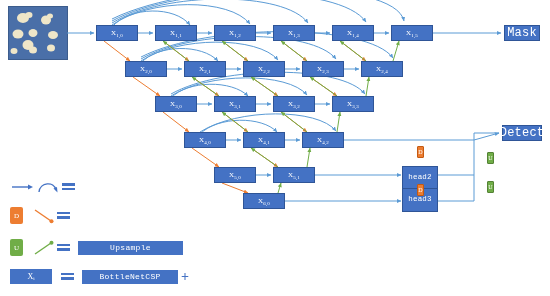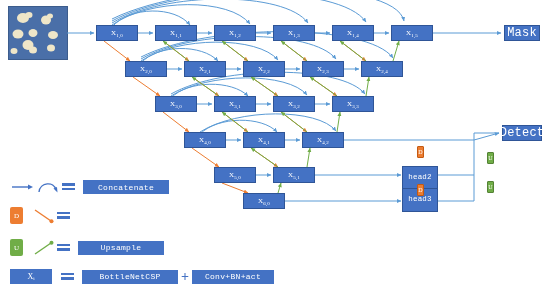--- a/index.html
+++ b/index.html
@@ -281,47 +281,45 @@
     <div class="lg-row" style="left:10px;top:179px;">
       <svg class="ico" viewBox="0 0 26 16">
         <line x1="2" y1="8" x2="19" y2="8" stroke="#4472C4" stroke-width="1.4"></line>
         <path d="M18,5.5 L23,8 L18,10.5 z" fill="#4472C4"></path>
       </svg>
       <svg class="ico" viewBox="0 0 26 16">
         <path d="M3,13 C4,3 18,2 20,11" stroke="#4472C4" stroke-width="1.4" fill="none"></path>
         <path d="M17.5,9.5 L21.5,13.5 L21,8 z" fill="#4472C4"></path>
       </svg>
       <span class="eq"></span>
-      <span class="lg-box" style="margin-left:8px;width:86px;">Concatenate</span>
     </div>
 
     <div class="lg-row" style="left:10px;top:207px;">
       <span class="lg-badge d">D</span>
       <svg class="ico" viewBox="0 0 26 16" style="margin-left:8px;">
         <line x1="4" y1="2" x2="20" y2="13" stroke="#ED7D31" stroke-width="1.4"></line>
         <circle cx="20.5" cy="13.3" r="2" fill="#ED7D31"></circle>
       </svg>
       <span class="eq"></span>
     </div>
 
     <div class="lg-row" style="left:10px;top:239px;">
       <span class="lg-badge u">U</span>
       <svg class="ico" viewBox="0 0 26 16" style="margin-left:8px;">
         <line x1="4" y1="14" x2="20" y2="3" stroke="#70AD47" stroke-width="1.4"></line>
         <circle cx="20.5" cy="2.8" r="2" fill="#70AD47"></circle>
       </svg>
       <span class="eq"></span>
-      <span class="lg-box" style="margin-left:8px;width:86px;">Upsample</span>
+      <span class="lg-box" style="margin-left:8px;width:105px;">Upsample</span>
     </div>
 
     <div class="lg-row" style="left:10px;top:269px;">
       <span class="lg-xbox">
         <span>X</span>
           <sub>i</sub>
       </span>
       <span class="eq" style="margin-left:9px;"></span>
       <span class="lg-box" style="margin-left:8px;width:96px;">BottleNetCSP</span>
       <span class="plus">+</span>
-      <span class="lg-box" style="width:82px;">Conv+BN+act</span>
     </div>
 
   </div>
 </div>
 
 </body></html>

